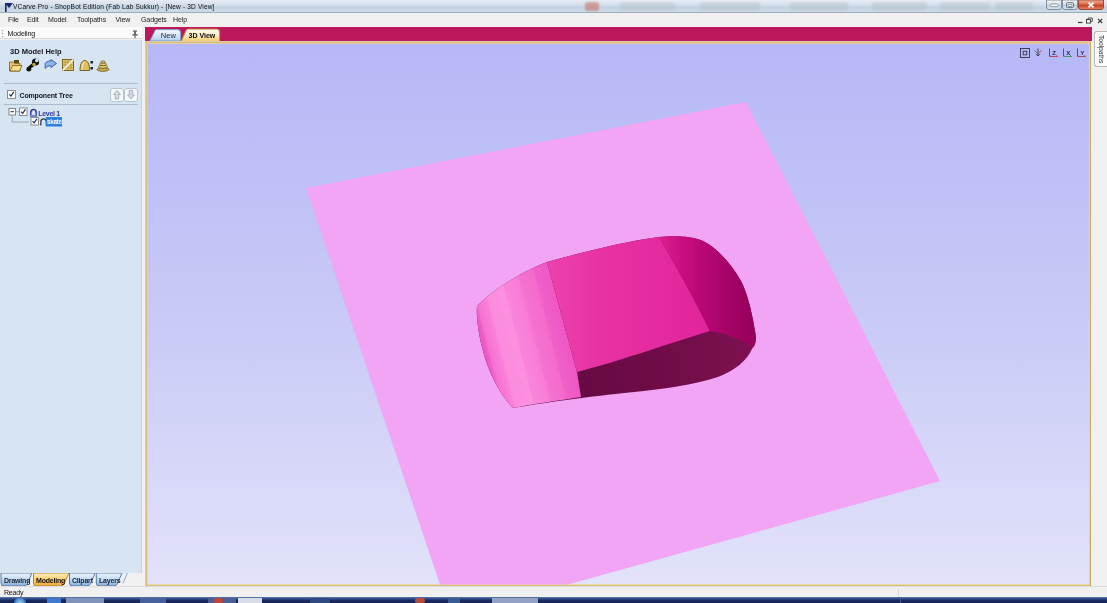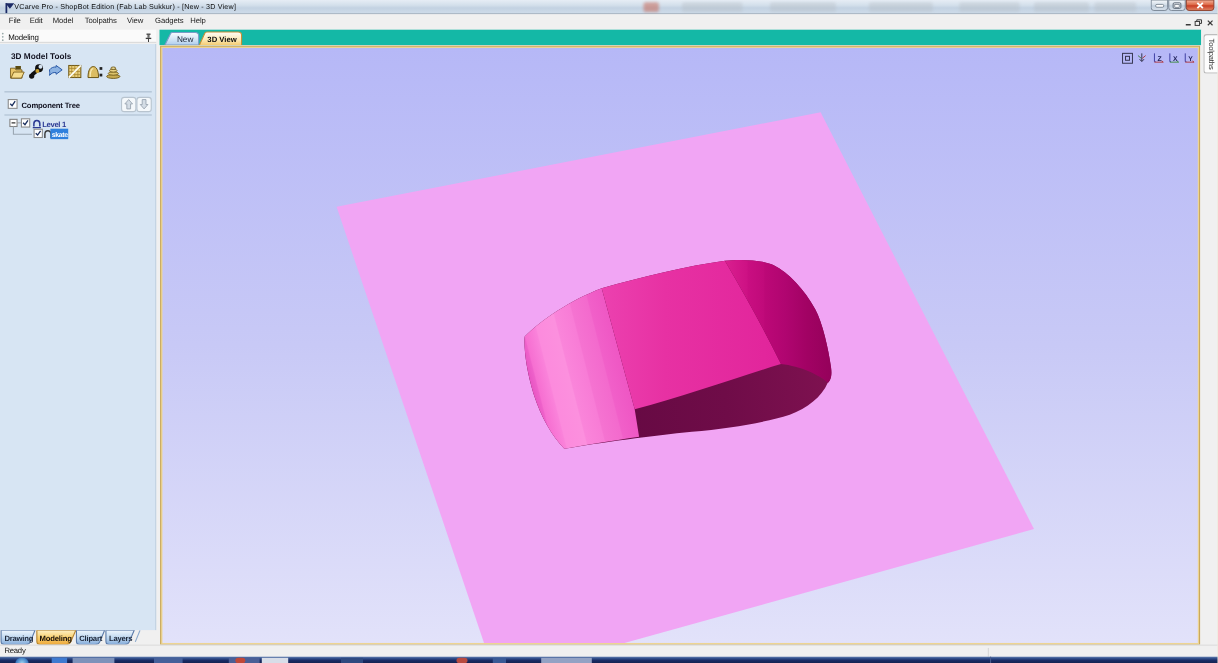--- a/index.html
+++ b/index.html
@@ -21,21 +21,21 @@
 #panelhead { left:0; top:27px; width:142px; height:12px; background:#fafafa; border-bottom:1px solid #d9d9d9; }
 #panelhead .ph { left:7.5px; top:1.5px; font-size:7.2px; letter-spacing:-0.2px; color:#111; }
 #leftpanel { left:0; top:40px; width:142px; height:533px; background:#d7e5f3; border-right:1px solid #c2d2e2; }
 .sectlabel { position:absolute; font-size:7px; font-weight:bold; color:#141422; }
 .sep { position:absolute; height:1px; background:#aabccd; }
 
 
 #bottabs { left:0; top:573px; width:145px; height:14px; background:#f0f0f0; }
 
 
-#tabbar { left:145px; top:27px; width:947px; height:14px; background:#14b8a6; }
+#tabbar { left:145px; top:27px; width:947px; height:14px; background:#be185d; }
 
 
 #rightstrip { left:1092px; top:27px; width:15px; height:559px; background:#f0f0f0; }
 #tptab { position:absolute; left:1094px; top:31px; width:13px; height:36px; background:#fdfdfd;
   border:1px solid #b9b9b9; border-right:none; border-radius:3px 0 0 3px; }
 #tptab span { position:absolute; left:2.5px; top:3px; font-size:6.8px; letter-spacing:-0.1px; color:#333;
   writing-mode:vertical-rl; white-space:nowrap; display:block; }
 
 
 #statusbar { left:0; top:586px; width:1107px; height:11px; background:#f0f0f0; border-top:1px solid #dcdcdc; }
@@ -112,21 +112,21 @@
     <path d="M4,5.5 L4,8.2" stroke="#3c3c3c" stroke-width="0.9"></path>
   </svg>
   <svg class="abs" style="left:1px;top:2px;" width="3" height="9">
       <circle cx="1.5" cy="1.5" r="0.8" fill="#9aa"></circle>
       <circle cx="1.5" cy="4.5" r="0.8" fill="#9aa"></circle>
       <circle cx="1.5" cy="7.5" r="0.8" fill="#9aa"></circle>
     </svg>
 </div>
 
 <div id="leftpanel" class="abs"></div>
-<span class="sectlabel" style="left:10px;top:46.5px;font-size:7.5px;">3D Model Tools</span>
+<span class="sectlabel" style="left:10px;top:46.5px;font-size:7.5px;">3D Model Help</span>
 
 <svg class="abs" style="left:9px;top:58px;" width="128" height="15" viewBox="0 0 128 15">
 
   <g transform="translate(0,1)">
     <path d="M0.5,3 L0.5,12 L11,12 L11,4.5 L5.5,4.5 L4.5,3 Z" fill="#e8c56a" stroke="#7a5c18" stroke-width="0.8"></path>
     <path d="M1,12 L3.5,6.5 L13,6.5 L10.5,12 Z" fill="#f5dc8e" stroke="#7a5c18" stroke-width="0.8"></path>
     <rect x="5" y="1" width="5" height="3" fill="#5a4a10"></rect>
   </g>
 
   <g transform="translate(17,0)">

